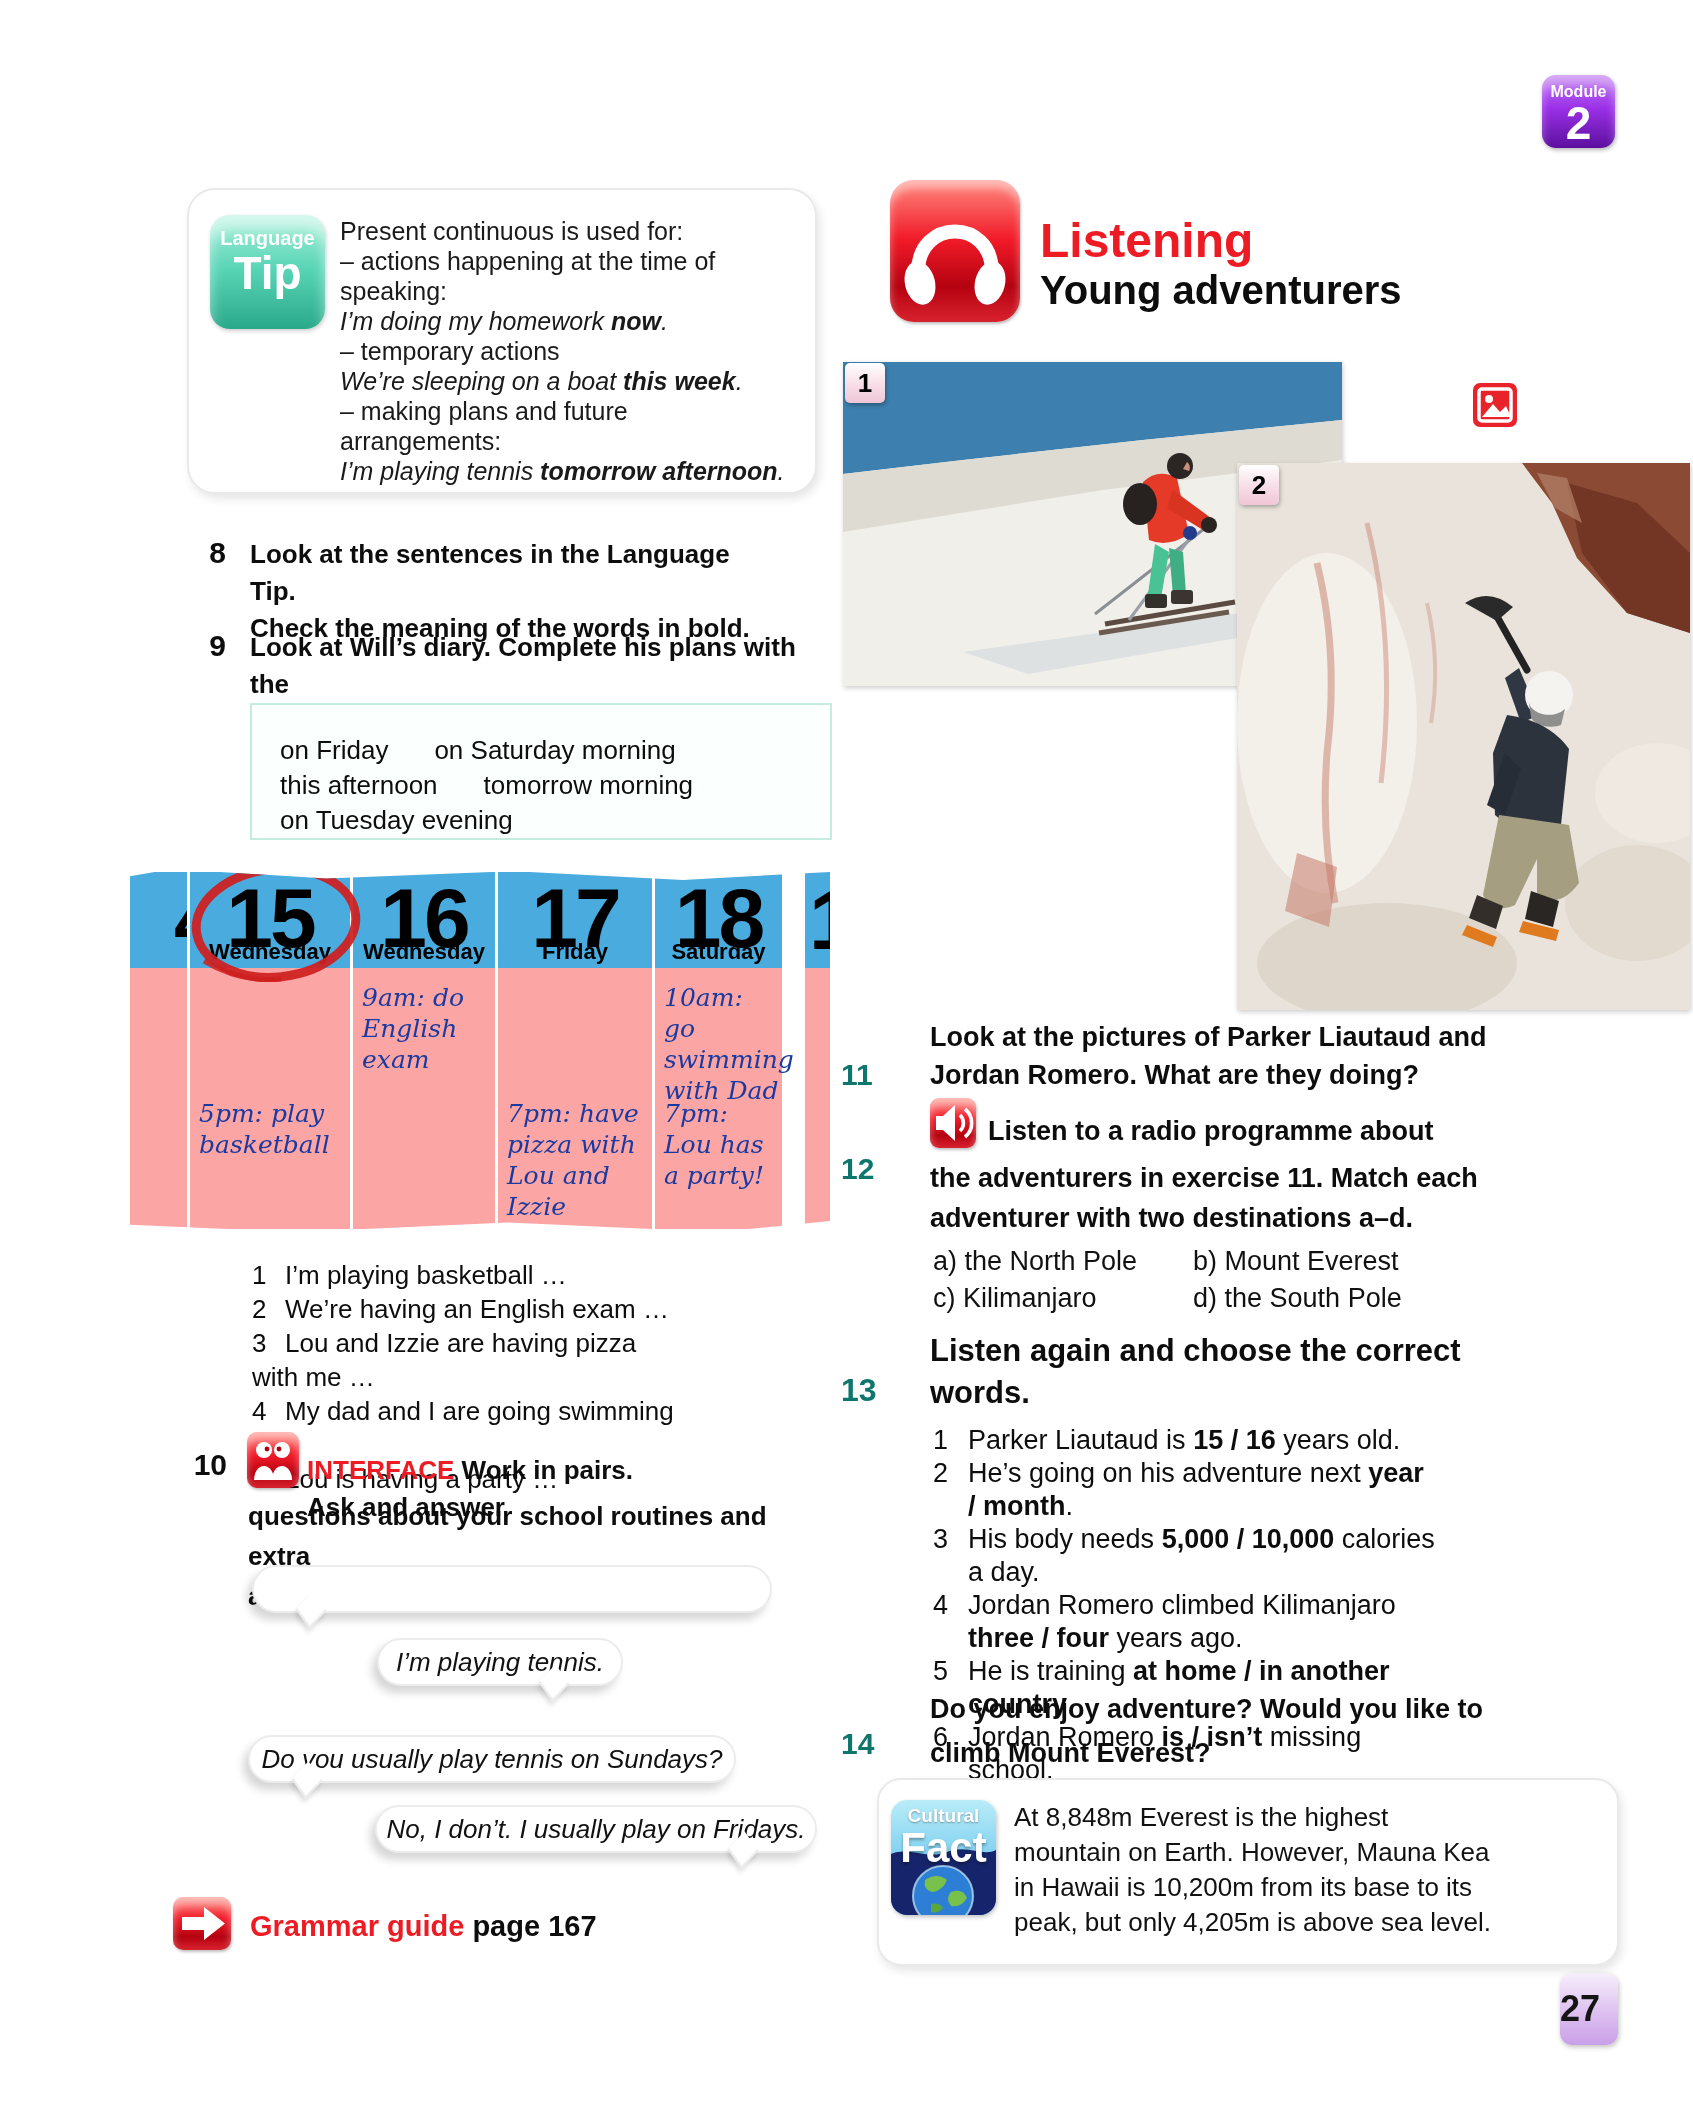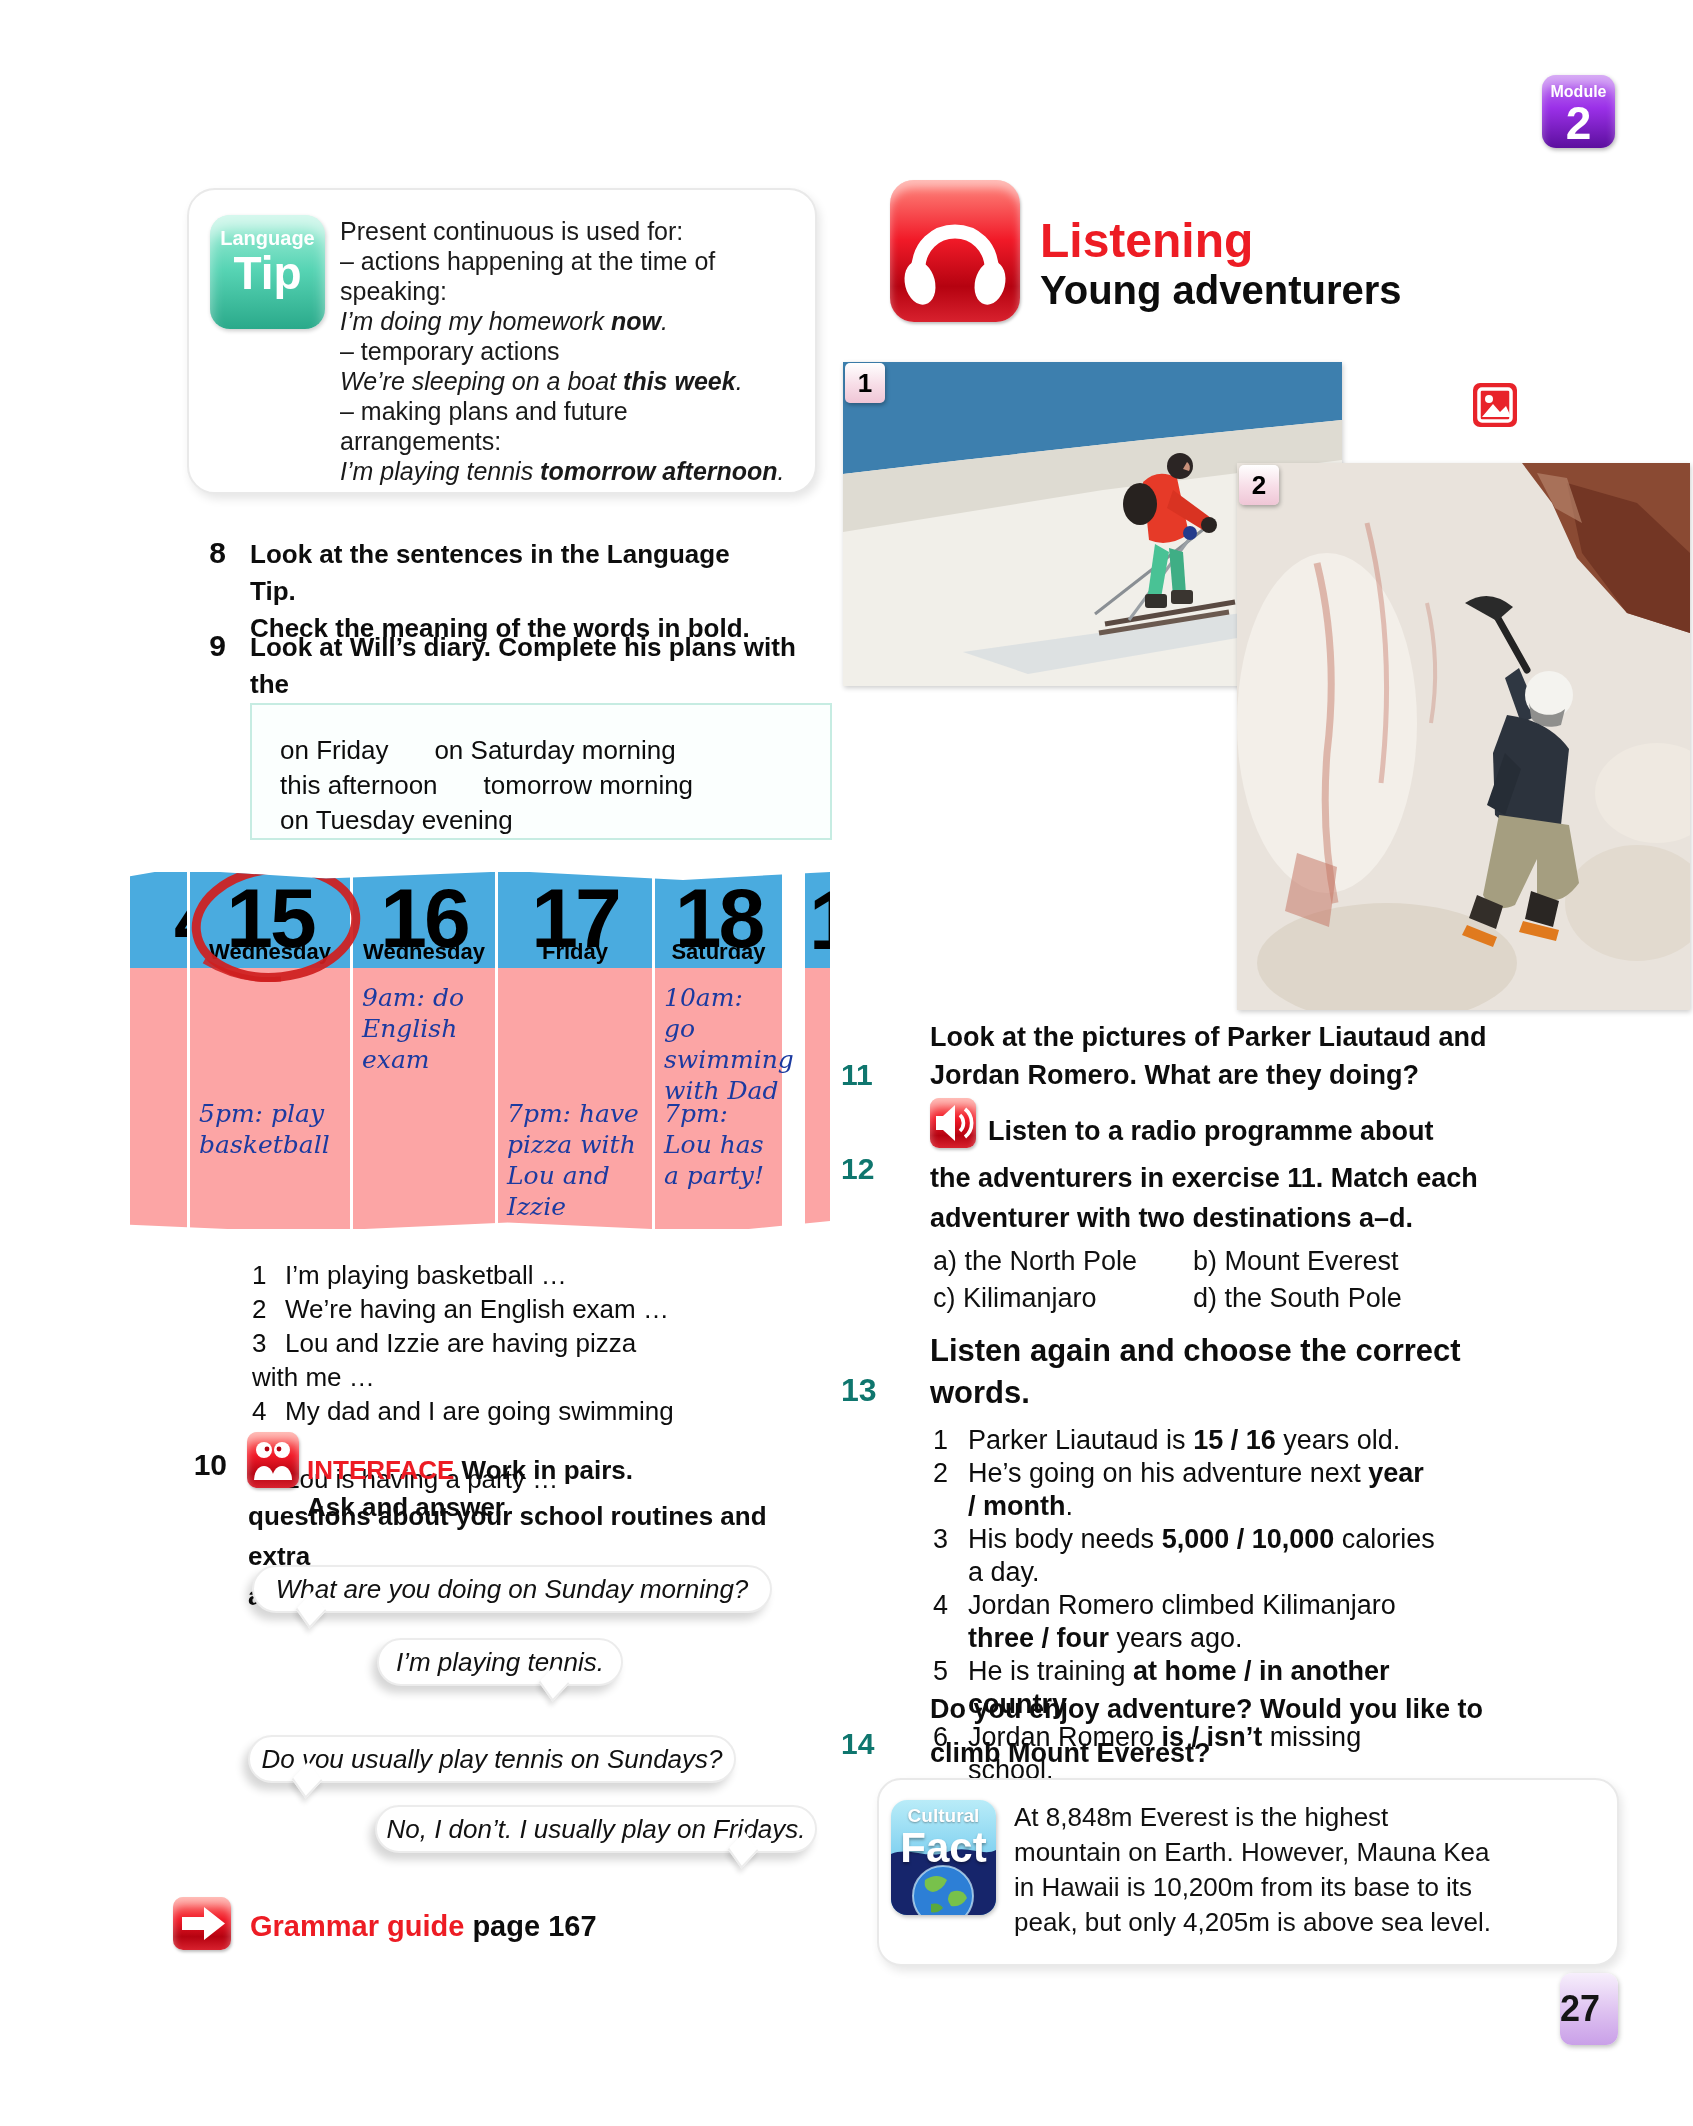--- a/index.html
+++ b/index.html
@@ -210,21 +210,20 @@
       <circle cx="32" cy="17" r="2.4" fill="#b00010"></circle>
     </svg>
   </div>
   <div class="abs extext" style="left:307px;top:1452px;width:360px;"><span class="red b">INTERFACE</span><span> Work in pairs. Ask and answer</span></div>
   <div class="abs extext" style="left:248px;top:1496px;width:560px;line-height:40px;">
     <div>questions about your school routines and extra</div>
     <div>activities for this week.</div>
   </div>
 
   <div class="bubble" style="left:252px;top:1565px;width:520px;">
-    <span>What are you doing on Sunday morning?</span>
     <div class="tail" style="left:45px;"></div>
   </div>
   <div class="bubble" style="left:377px;top:1638px;width:246px;">
     <span>I’m playing tennis.</span>
     <div class="tail" style="right:55px;"></div>
   </div>
   <div class="bubble" style="left:248px;top:1735px;width:488px;">
     <span>Do you usually play tennis on Sundays?</span>
     <div class="tail" style="left:45px;"></div>
   </div>

